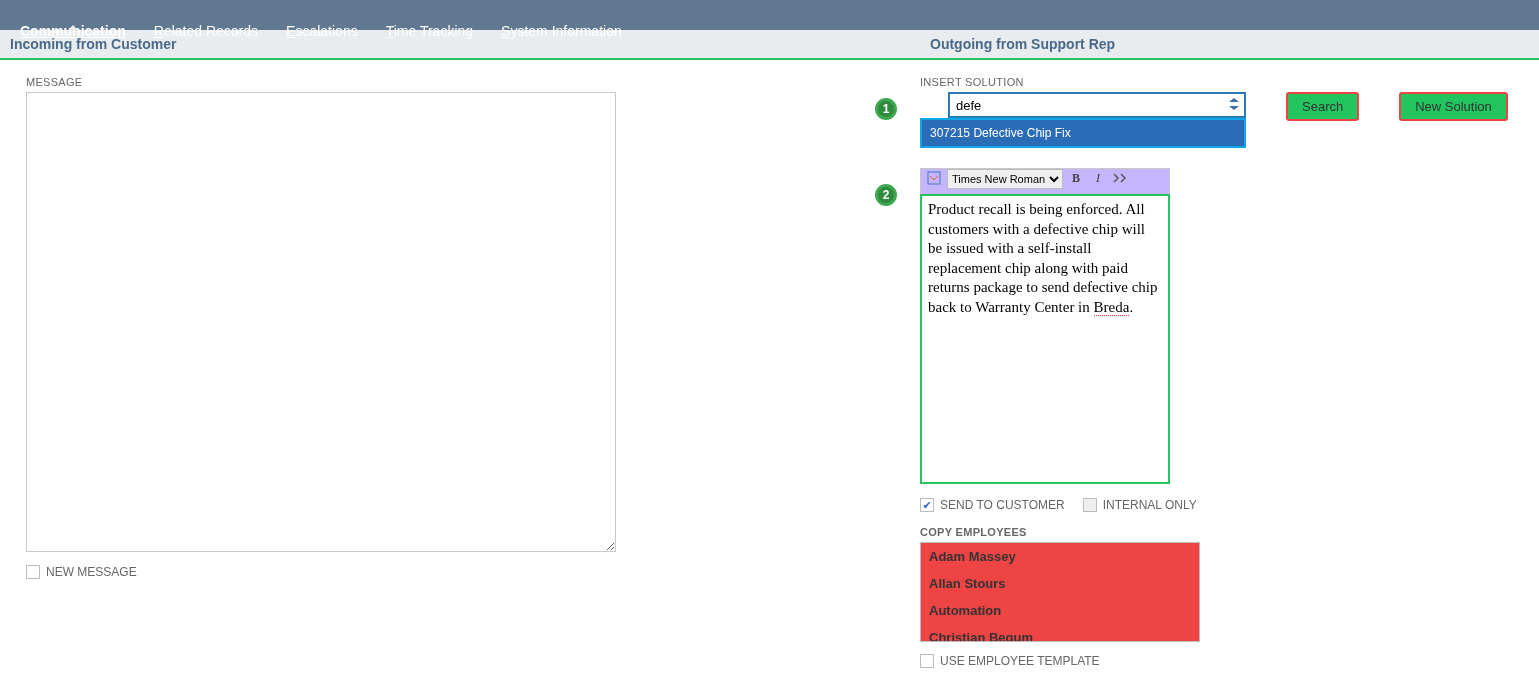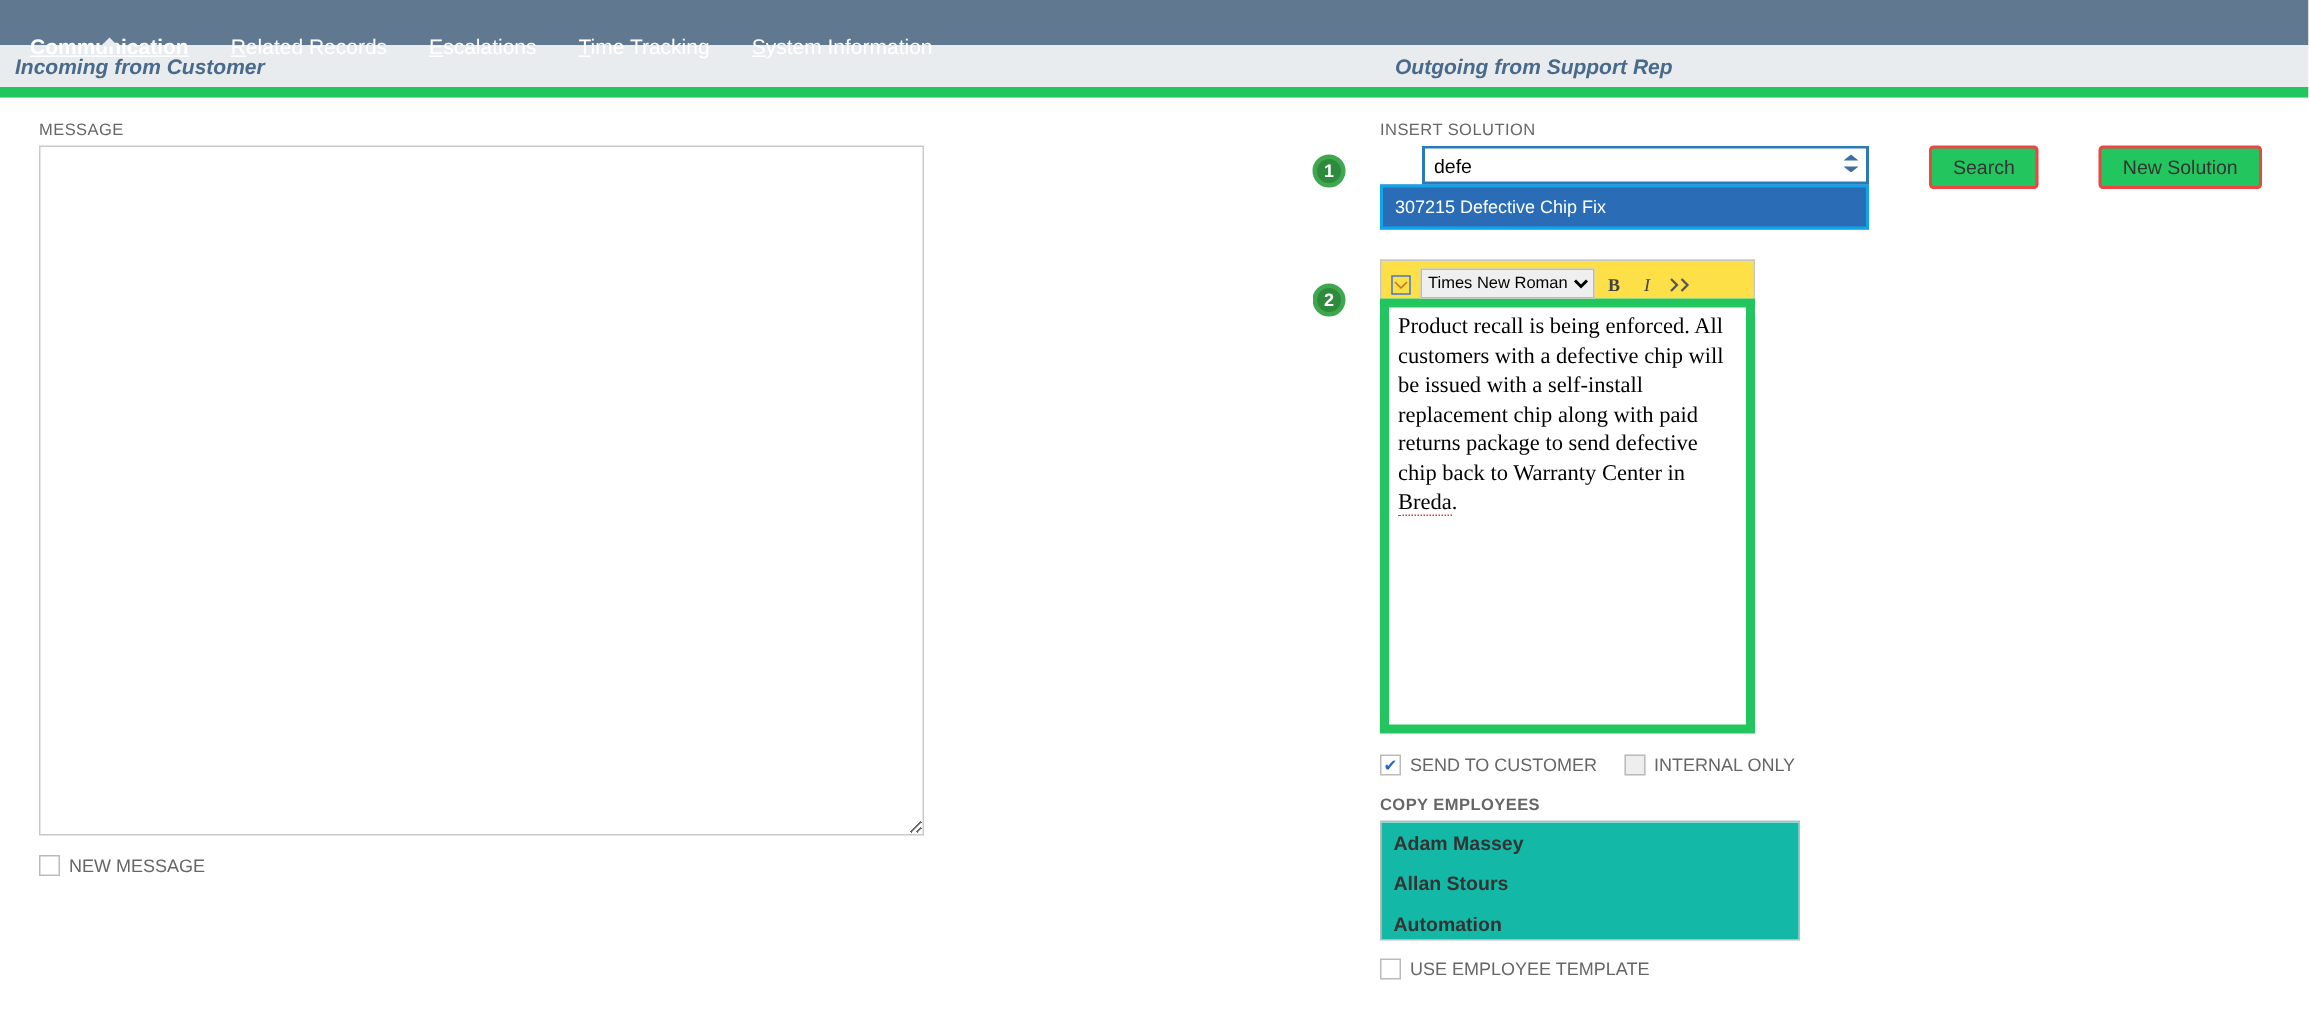--- a/index.html
+++ b/index.html
@@ -36,22 +36,21 @@
     width: 0; height: 0;
     border-left: 6px solid transparent;
     border-right: 6px solid transparent;
     border-bottom: 6px solid #e9ecef;
   }
   .tab .u { text-decoration: underline; }
 
   .section-headers {
     display: flex;
     background: #e9ecef;
-    border-bottom: 7px solid #22c55e;
-    font-style: italic;
+    border-bottom: 2px solid #22c55e;
   }
   .section-headers .hcell {
     padding: 6px 10px;
     color: #4a6a8a;
     font-weight: bold;
     font-size: 14px;
   }
   .hcell.left { width: 920px; }
   .hcell.right { flex: 1; }
 
@@ -173,41 +172,41 @@
     gap: 40px;
   }
 
   .editor-wrap {
     margin-top: 50px;
     width: 250px;
   }
   .editor-toolbar {
     border: 1px solid #c8c8c8;
     border-bottom: none;
-    background: #fde047;
-    display: flex;
-    align-items: flex-end;
+    background: #c4b5fd;
+    display: flex;
+    align-items: flex-start;
     height: 26px;
     padding: 0 4px;
     gap: 4px;
   }
   .editor-toolbar .tb-icon {
     width: 18px; height: 18px;
     display: inline-flex; align-items: center; justify-content: center;
     font-size: 12px;
     cursor: pointer;
     color: #444;
   }
   .editor-toolbar select {
     font-size: 11px;
     height: 20px;
     border: 1px solid #bbb;
   }
   .editor-body {
-    border: 6px solid #22c55e;
+    border: 2px solid #22c55e;
     width: 250px;
     height: 290px;
     padding: 4px 6px;
     font-family: "Times New Roman", Times, serif;
     font-size: 15px;
     line-height: 1.3;
     color: #000;
     overflow: auto;
   }
   .editor-body .redunder {
@@ -221,23 +220,23 @@
     align-items: center;
   }
 
   .copy-emp {
     margin-top: 14px;
     width: 280px;
     font-weight: bold;
   }
   .emp-list {
     border: 1px solid #bbb;
-    height: 80px;
+    height: 100px;
     overflow-y: scroll;
-    background: #14b8a6;
+    background: #ef4444;
   }
   .emp-list .emp {
     padding: 6px 8px;
     font-size: 13px;
     color: #333;
     cursor: pointer;
   }
 </style>
 </head>
 <body>

